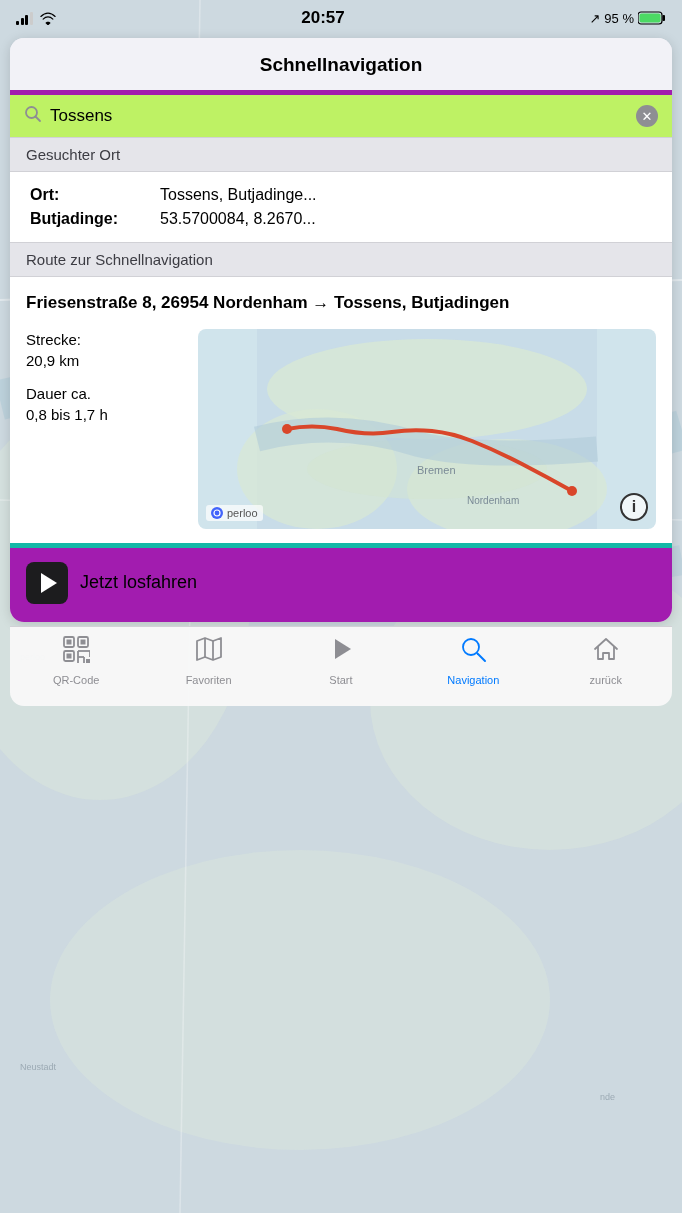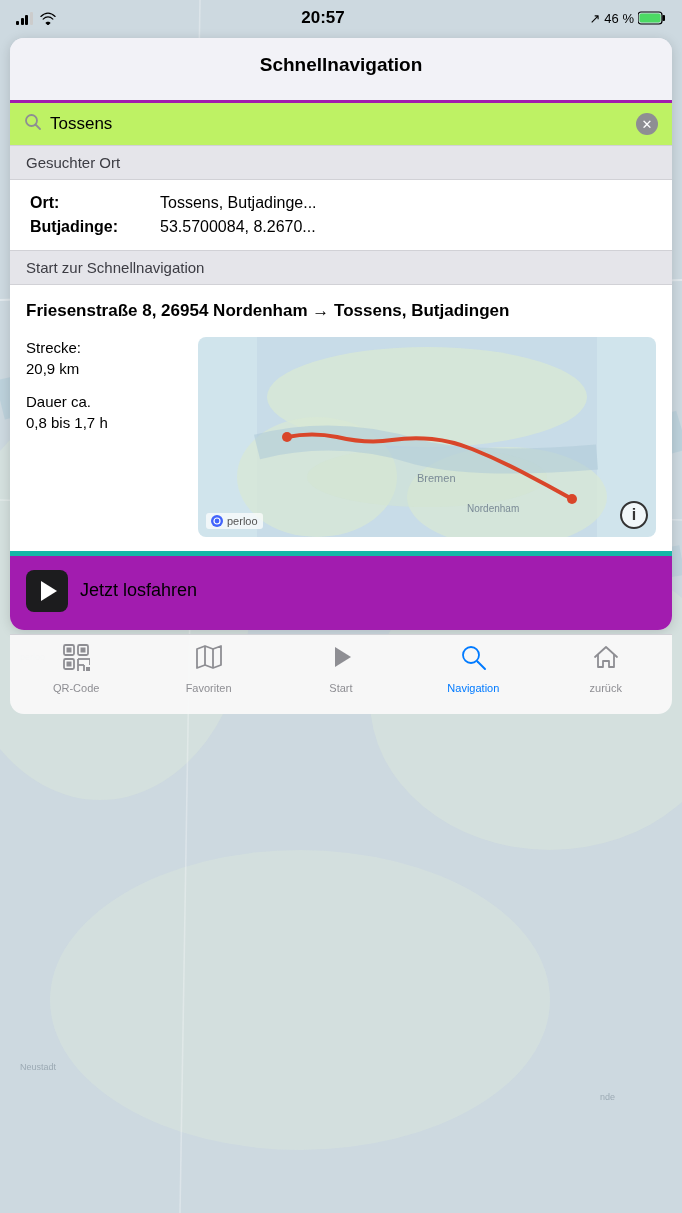--- a/index.html
+++ b/index.html
@@ -58,22 +58,22 @@
       z-index: 10;
       background: #f2f2f7;
       margin: 4px 10px;
       border-radius: 14px;
       overflow: hidden;
       box-shadow: 0 2px 12px rgba(0,0,0,0.15);
     }
 
     .panel-title {
       background: rgba(242,242,247,0.97);
-      padding: 16px 20px 24px;
-      border-bottom: 3px solid #a21caf;
+      padding: 16px 20px 14px;
+      border-bottom: 5px solid #a21caf;
       text-align: center;
     }
     .panel-title h1 {
       font-size: 19px;
       font-weight: 700;
       color: #000;
     }
 
     
     .search-bar {
@@ -367,21 +367,21 @@
     </div>
     <svg class="wifi-svg" viewBox="0 0 24 18" fill="none" xmlns="http://www.w3.org/2000/svg">
       <path d="M12 14 C10.5 14 9.3 14.7 8.5 15.8 L12 19 L15.5 15.8 C14.7 14.7 13.5 14 12 14Z" fill="#000"></path>
       <path d="M5.5 10.5 C7.5 8.5 9.6 7.5 12 7.5 C14.4 7.5 16.5 8.5 18.5 10.5" stroke="#000" stroke-width="1.5" fill="none" stroke-linecap="round"></path>
       <path d="M2.5 7 C5.5 4 8.5 2.5 12 2.5 C15.5 2.5 18.5 4 21.5 7" stroke="#000" stroke-width="1.5" fill="none" stroke-linecap="round"></path>
     </svg>
   </div>
   <div class="status-center">20:57</div>
   <div class="status-right">
     <span style="font-size:13px;">↗</span>
-    <span>46 %</span>
+    <span>95 %</span>
     <svg width="28" height="14" viewBox="0 0 28 14" xmlns="http://www.w3.org/2000/svg">
       <rect x="0" y="1" width="24" height="12" rx="3" ry="3" stroke="#000" stroke-width="1.2" fill="none"></rect>
       <rect x="24.5" y="4" width="2.5" height="6" rx="1" fill="#000"></rect>
       <rect x="1.5" y="2.5" width="21" height="9" rx="2" fill="#4cd964"></rect>
     </svg>
   </div>
 </div>
 
 <div class="main-panel">
 
@@ -406,21 +406,21 @@
     <div class="info-row">
       <span class="info-label">Ort:</span>
       <span class="info-value">Tossens, Butjadinge...</span>
     </div>
     <div class="info-row">
       <span class="info-label">Butjadinge:</span>
       <span class="info-value">53.5700084, 8.2670...</span>
     </div>
   </div>
 
-  <div class="route-header section-header">Start zur Schnellnavigation</div>
+  <div class="route-header section-header">Route zur Schnellnavigation</div>
 
   <div class="route-content">
     <div class="route-title">
       <span>Friesenstraße 8, 26954 Nordenham</span>
       <span class="route-arrow">→</span> <span>Tossens, Butjadingen</span>
     </div>
 
     <div class="route-body">
 
       <div class="route-stats">

